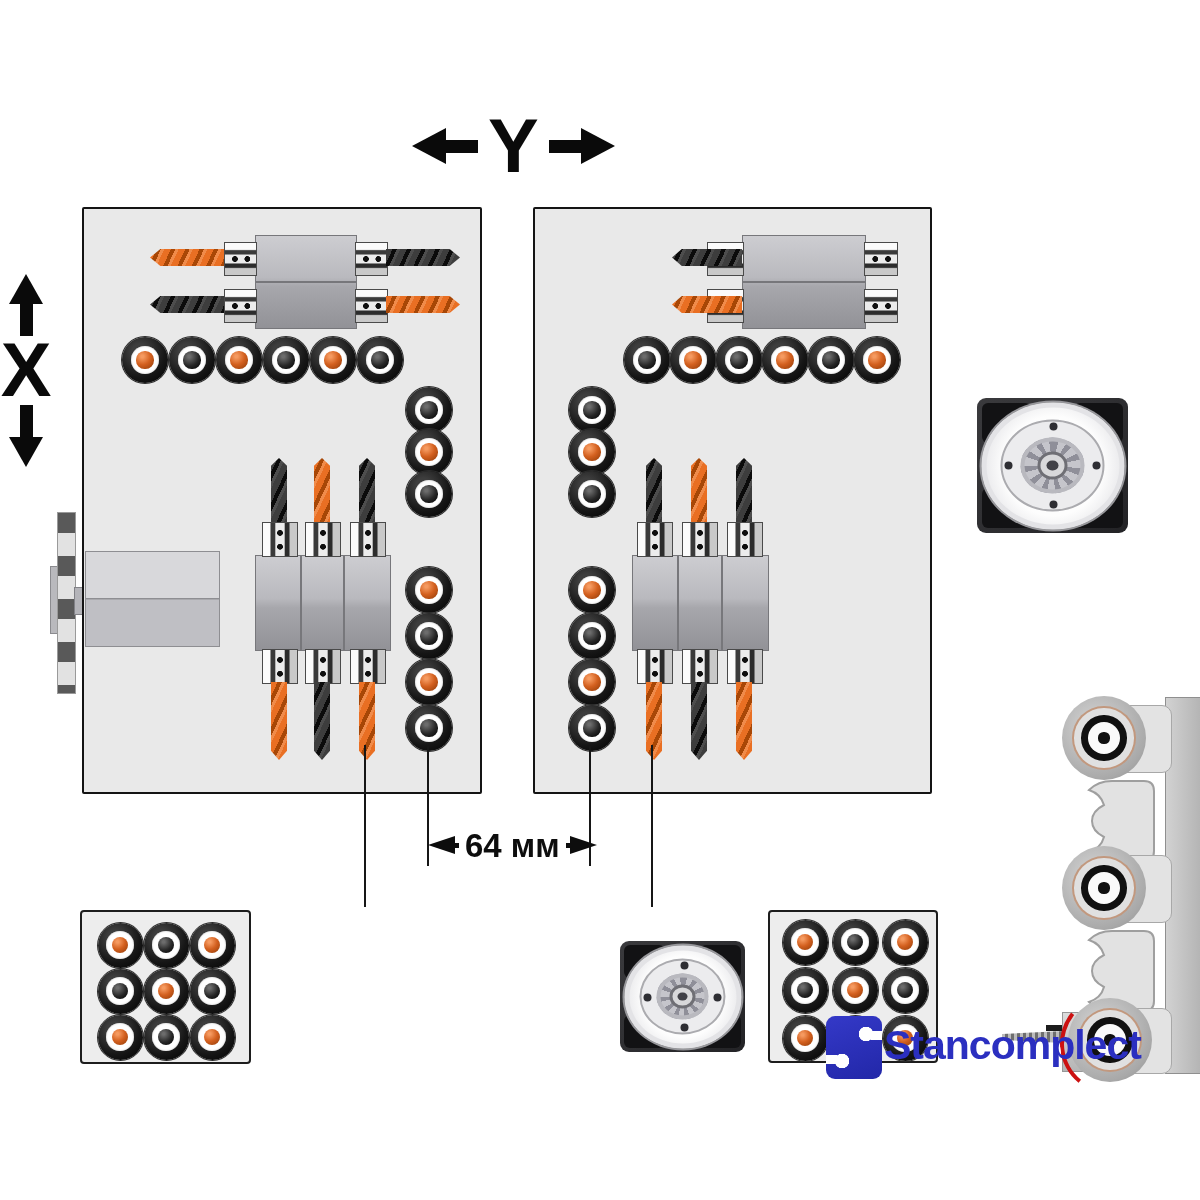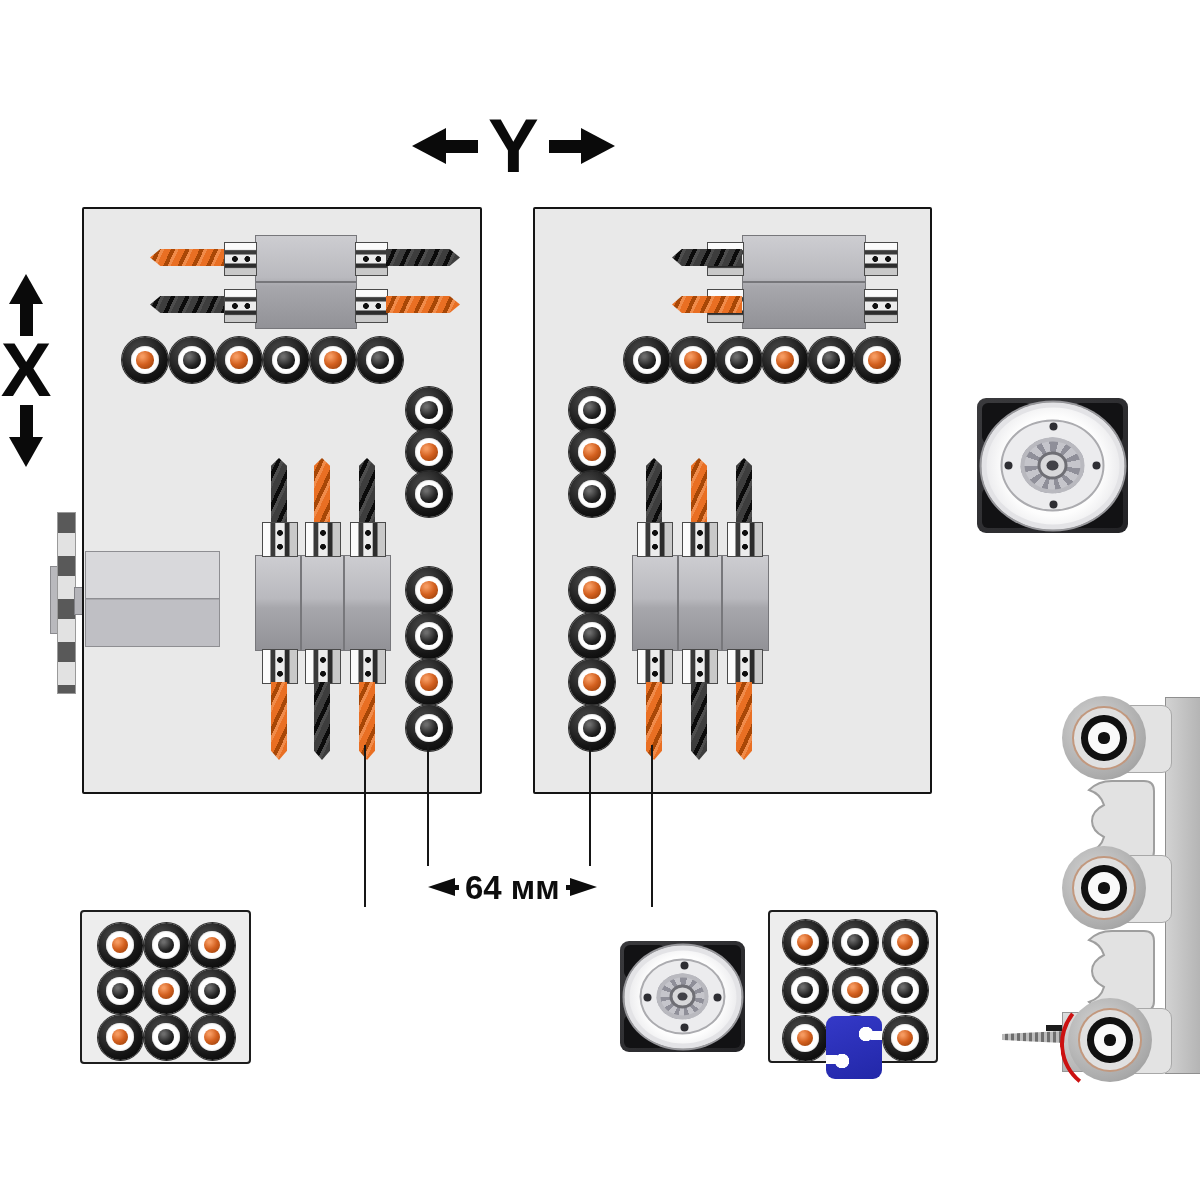--- a/index.html
+++ b/index.html
@@ -356,21 +356,21 @@
     <div class="drill tip-down orange" style="left:111px;top:473px;width:16px;height:78px;"></div>
     <div class="drill tip-down black" style="left:156px;top:473px;width:16px;height:78px;"></div>
     <div class="drill tip-down orange" style="left:201px;top:473px;width:16px;height:78px;"></div>
   </div>
 
   <div class="ext" style="left:364px;top:745px;height:162px;"></div>
   <div class="ext" style="left:427px;top:746px;height:120px;"></div>
   <div class="ext" style="left:589px;top:746px;height:120px;"></div>
   <div class="ext" style="left:651px;top:745px;height:162px;"></div>
 
-  <div class="dim-row" style="left:428px;top:870px;width:162px;height:34px;">
+  <div class="dim-row" style="left:428px;top:828px;width:162px;height:34px;">
     <span class="dtri-l"></span>
     <span class="dshaft"></span>
     <span class="dim-label">64 мм</span>
     <span class="dshaft"></span>
     <span class="dtri-r"></span>
   </div>
 
 
   <div id="block-bl" class="tool-block">
     <div class="circles">
@@ -565,14 +565,15 @@
             <div class="t-face">
               <div class="t-dot"></div>
             </div>
           </div>
         </div>
     </div>
     <div class="red-arc"></div>
   </div>
 
   <div class="logo-mark"></div>
+  <div class="logo-text">Stancomplect</div>
 
 </div>
 
 </body></html>

